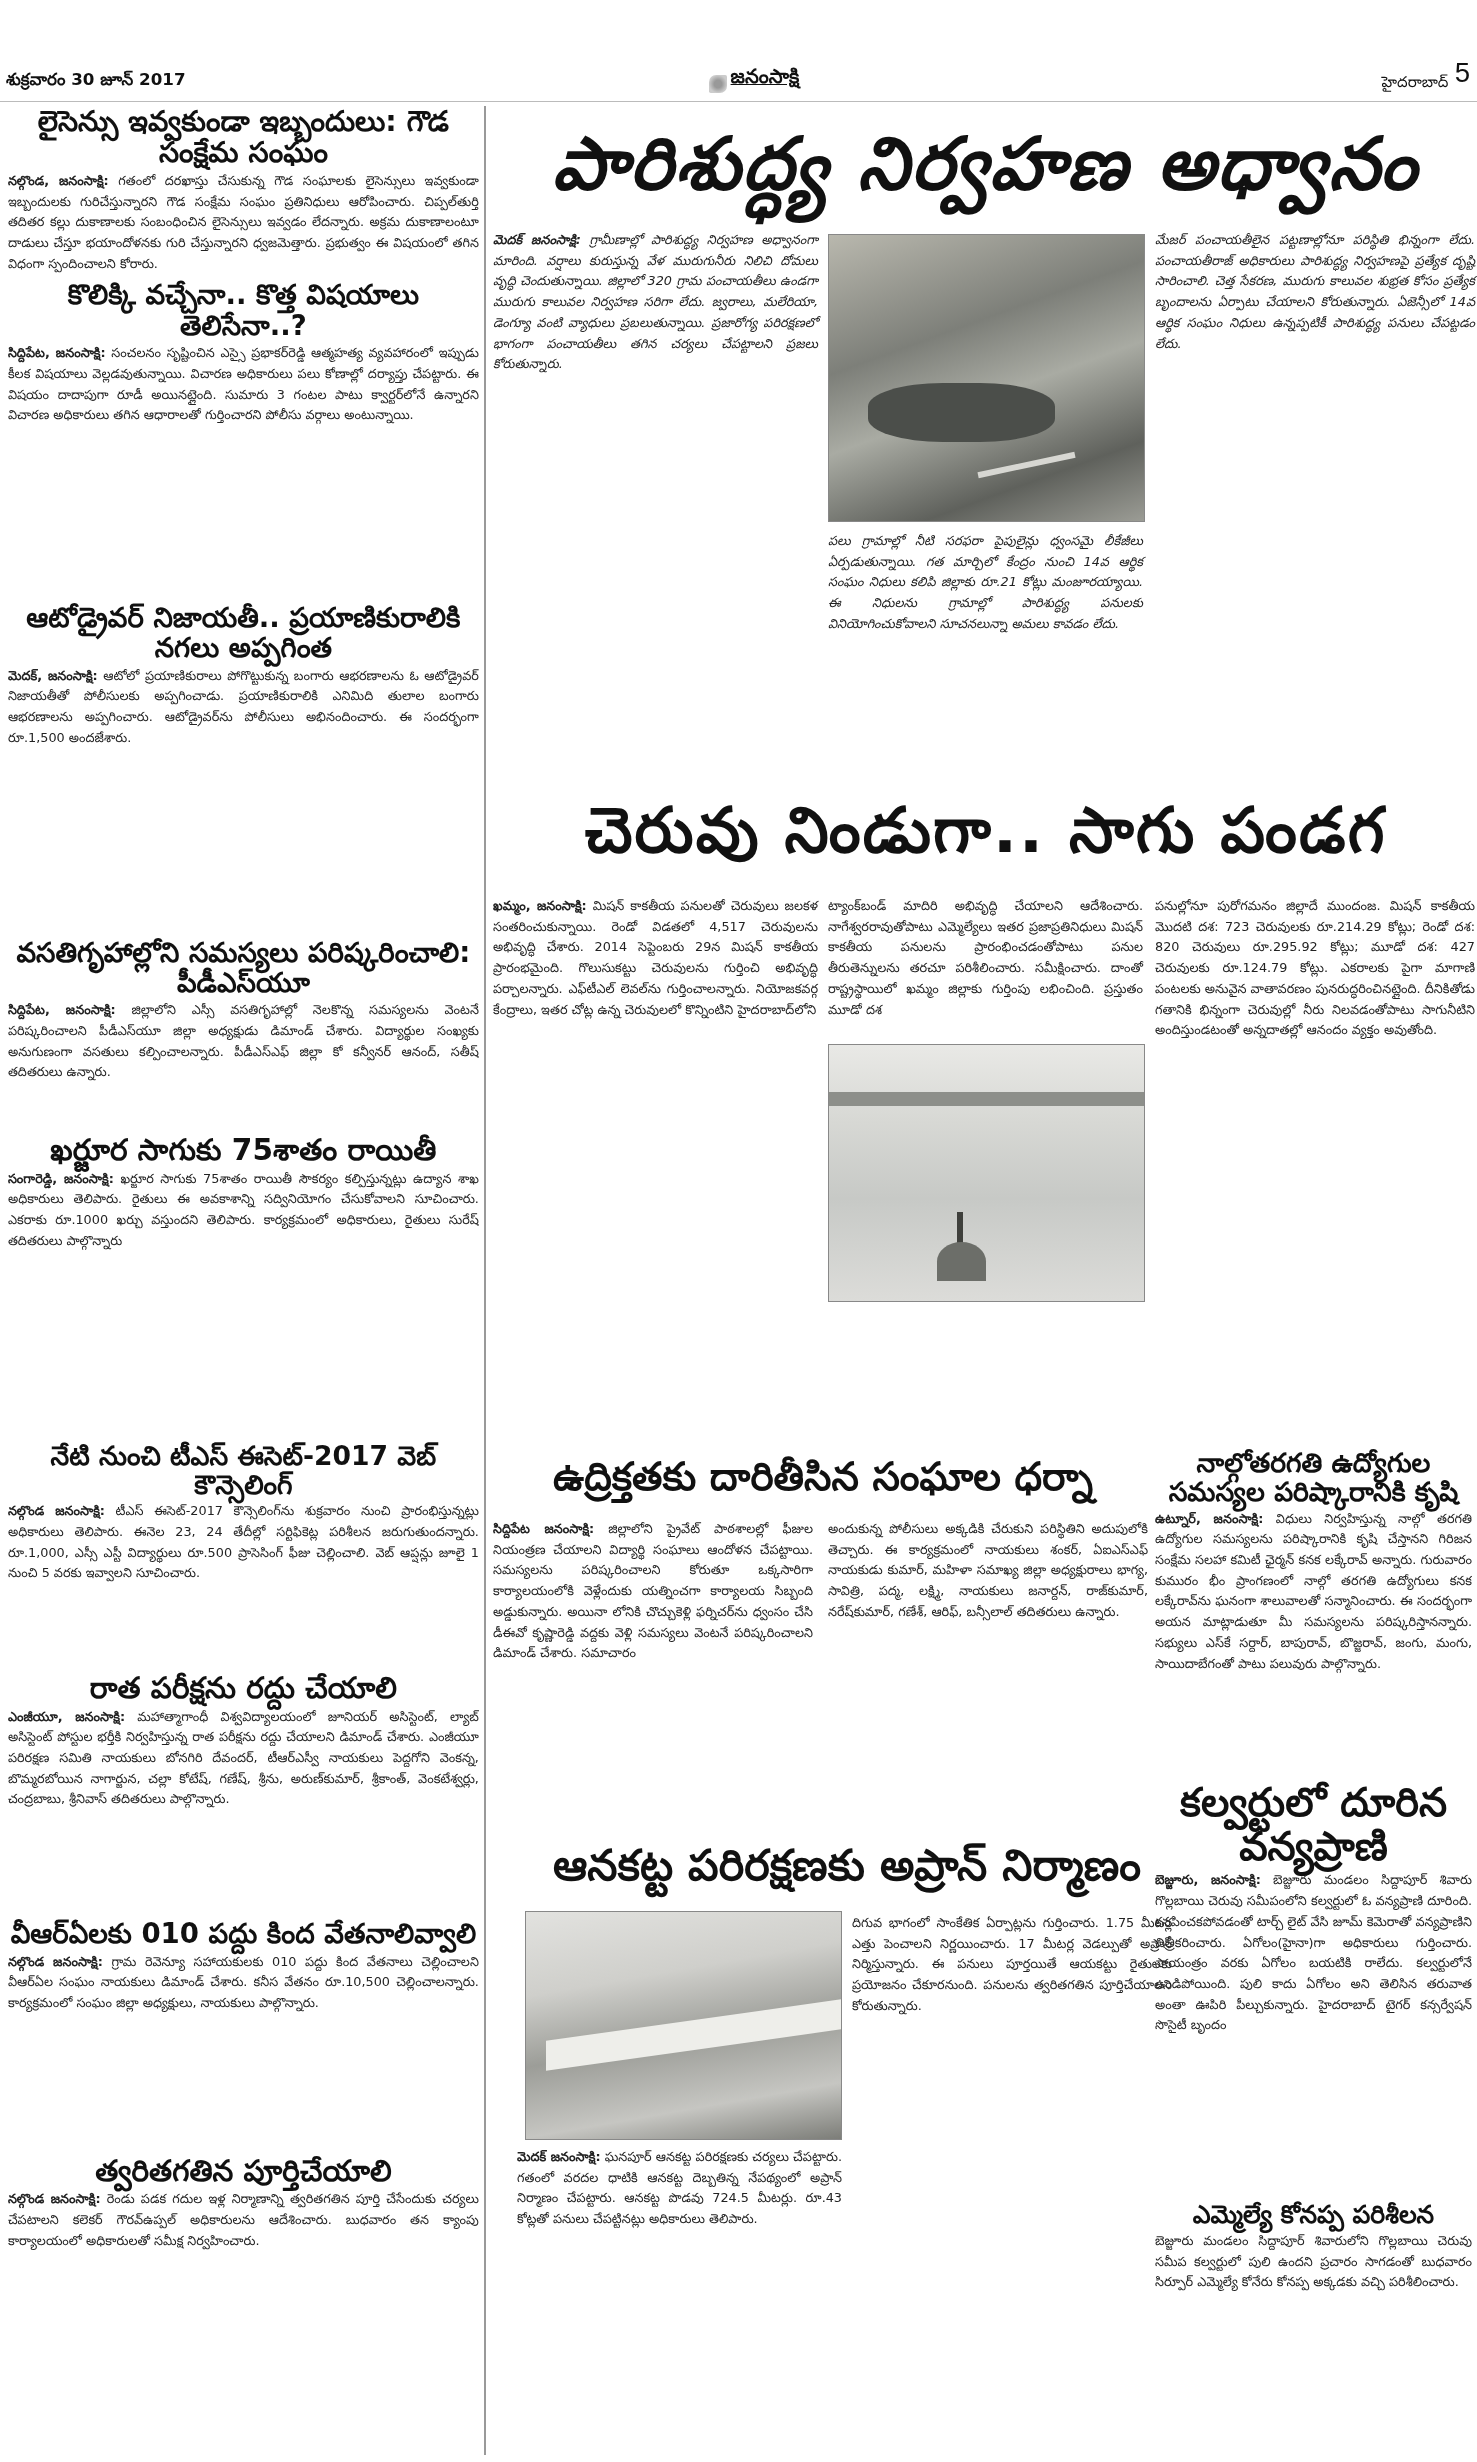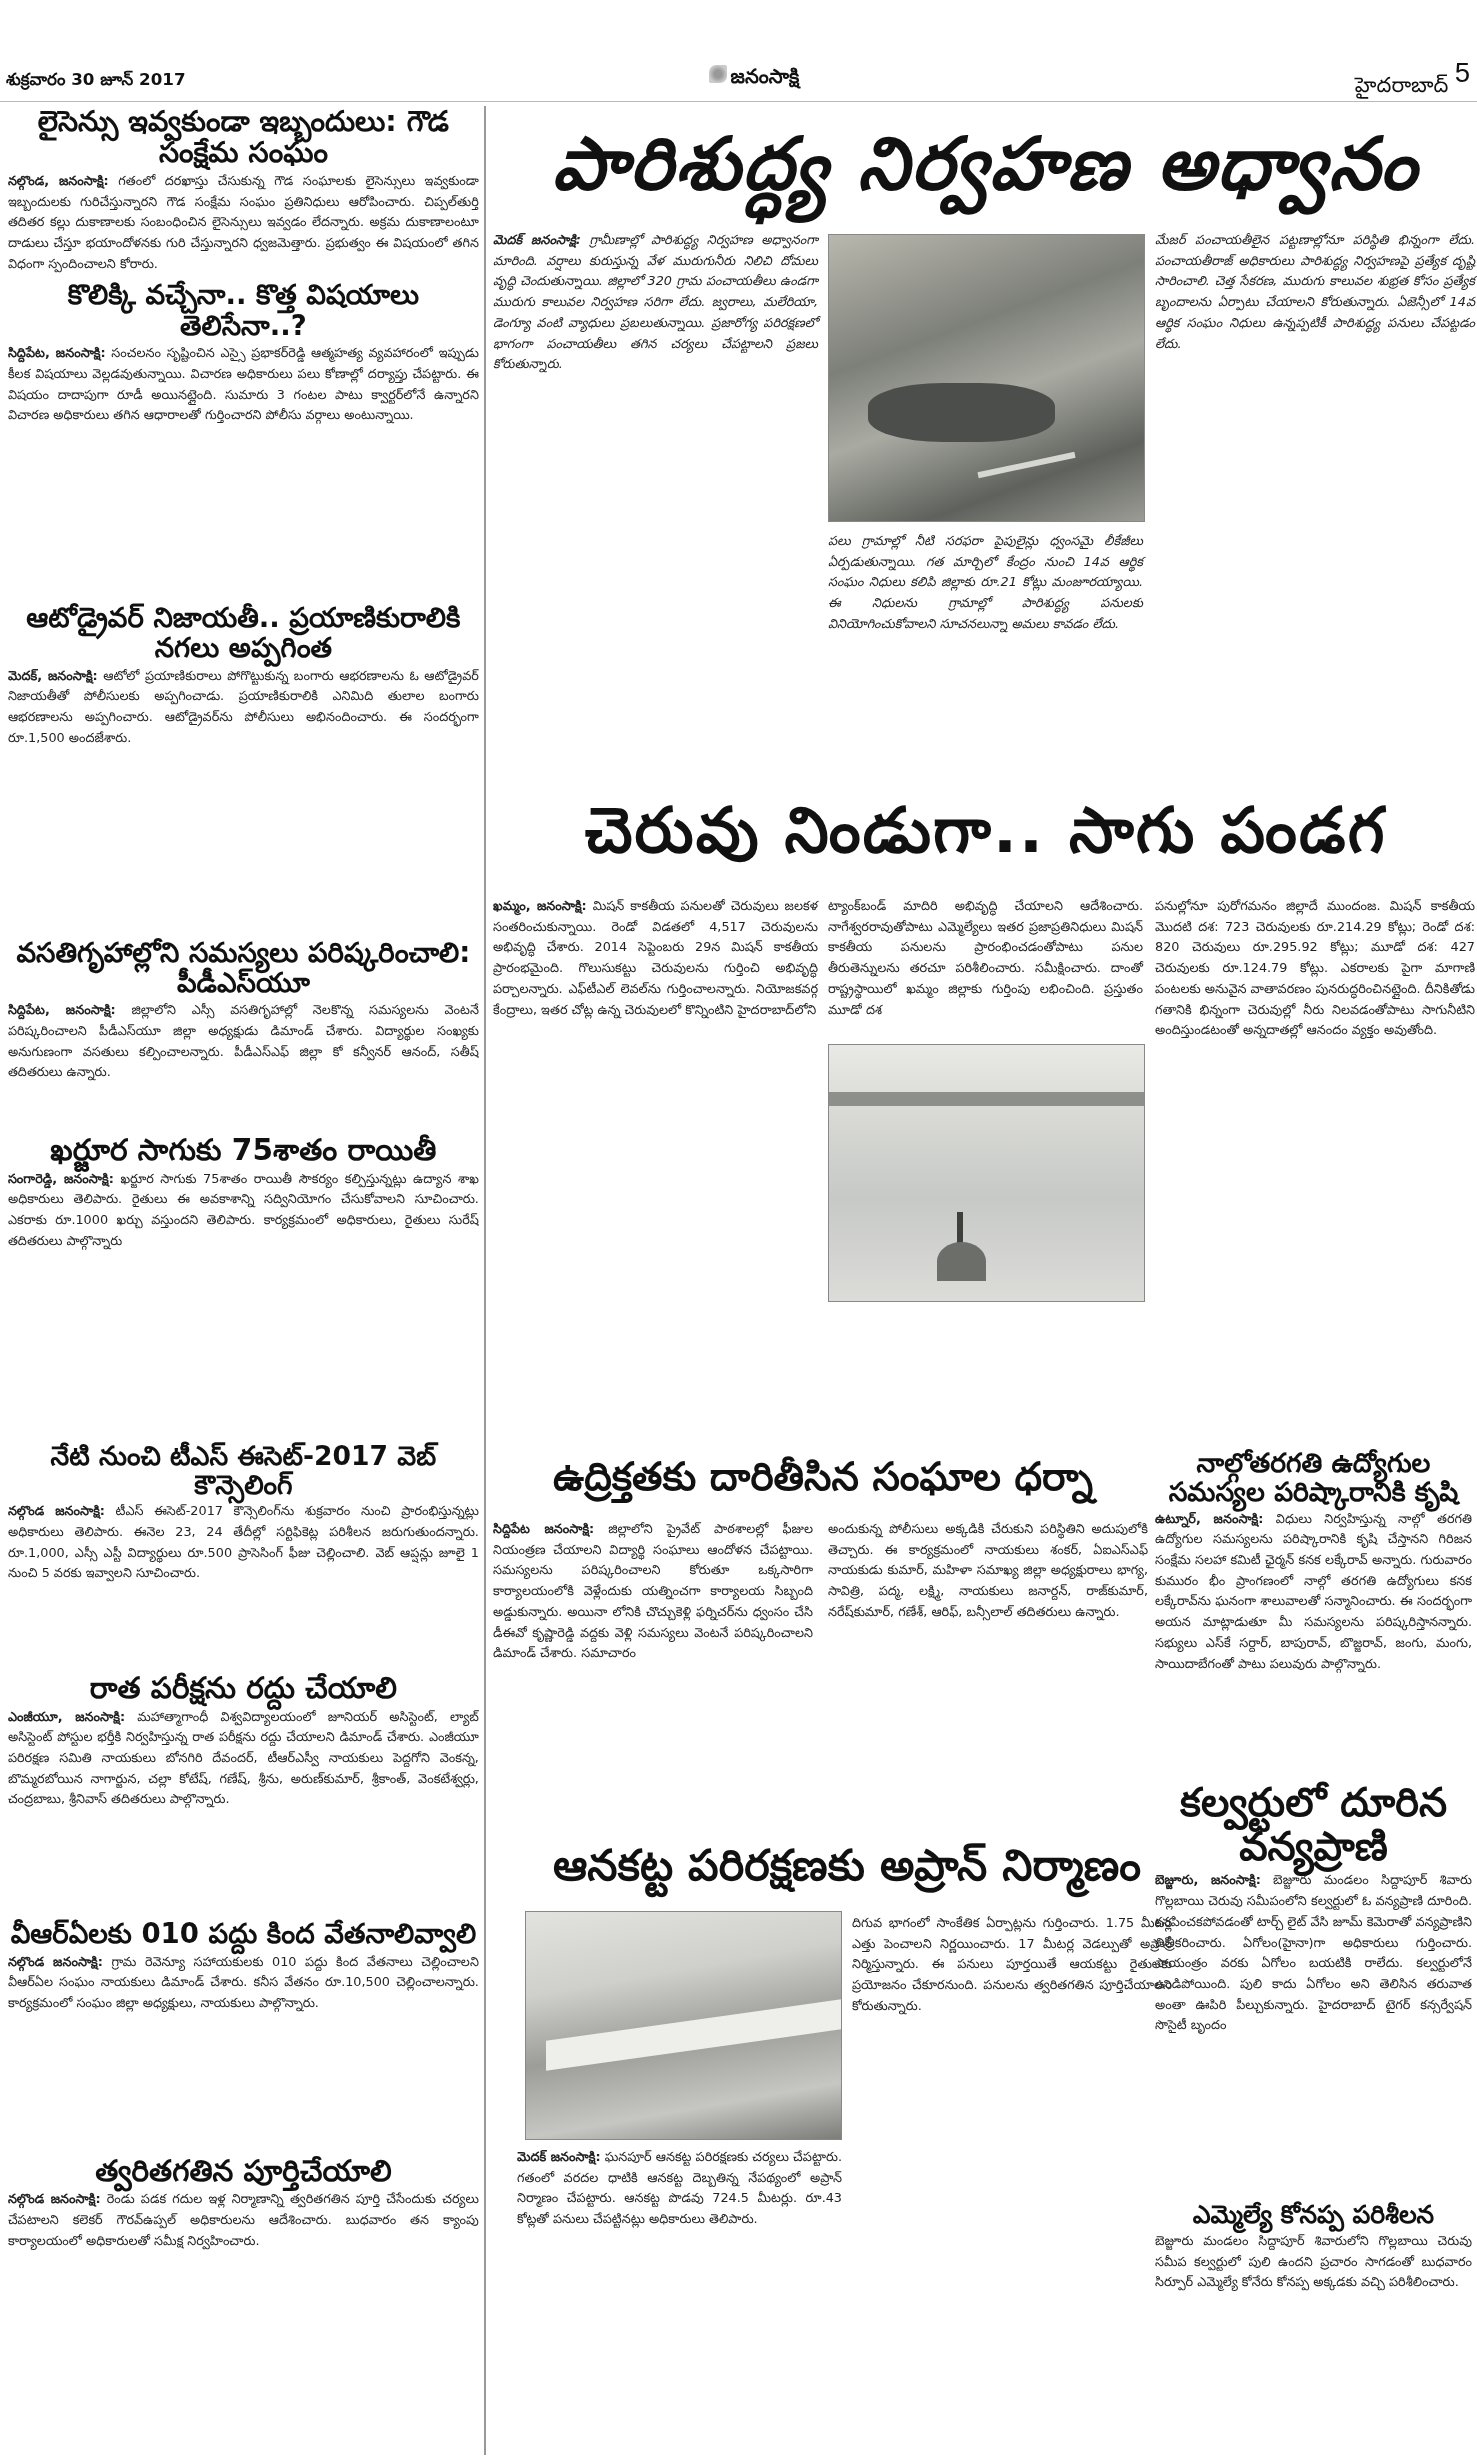--- a/index.html
+++ b/index.html
@@ -1,22 +1,22 @@
 <!DOCTYPE html>
 <html><head>
 <meta charset="utf-8">
 <style>
   html, body { margin:0; padding:0; background:#fff; }
   body { width:1478px; height:2463px; overflow:hidden; position:relative;
          font-family:"DejaVu Sans", sans-serif; color:#111; }
   .masthead { position:absolute; left:0; top:0; width:1478px; height:122px; }
   .mh-date { position:absolute; left:5.9px; top:69px; font-size:16.7px; font-weight:bold; }
-  .mh-logo { position:absolute; left:709px; top:65px; font-size:19.7px; font-weight:bold; display:flex; align-items:flex-start; gap:3.9px; }
+  .mh-logo { position:absolute; left:709px; top:65px; font-size:19.7px; font-weight:bold; display:flex; align-items:flex-end; gap:3.9px;text-decoration:underline; }
   .mh-logo .leaf { width:17.7px; height:17.7px; background:radial-gradient(circle,#999 30%,#ccc 70%); border-radius:40% 10% 40% 10%; }
-  .mh-city { position:absolute; right:29.6px; top:73px; font-size:21px; }
+  .mh-city { position:absolute; right:29.6px; top:73px; font-size:15px; }
   .mh-page { position:absolute; right:7.9px; top:57px; font-size:27.6px; font-family:"Liberation Sans", sans-serif; }
   .rule { position:absolute; left:0; top:101px; width:1478px; height:1px; background:#bbb; }
 
   .col { position:absolute; overflow:hidden; }
   .vline { position:absolute; width:2px; background:#999; }
   .hl { font-weight:bold; text-align:center; line-height:1.1; margin:0; color:#111; }
   .body { font-size:12.8px; line-height:1.62; text-align:justify; color:#222; margin:2px 0 5.9px; }
   .body b { font-weight:bold; }
   .photo { position:absolute; border:1px solid #888; overflow:hidden; }
 </style>

